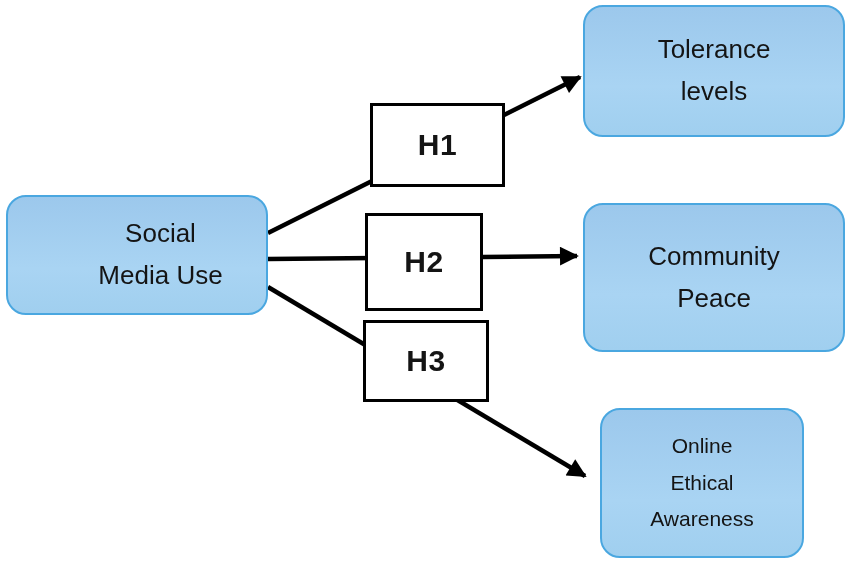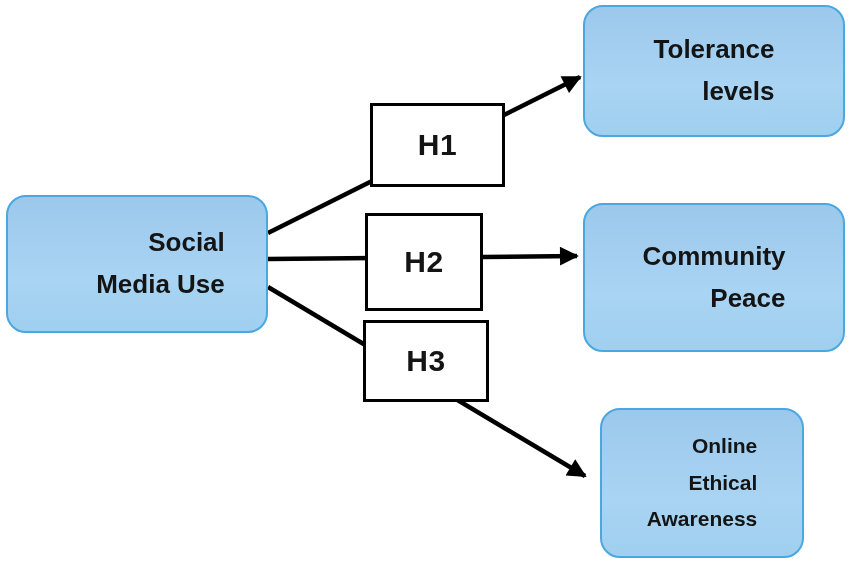--- a/index.html
+++ b/index.html
@@ -32,25 +32,24 @@
     text-align: center;
     box-sizing: border-box;
   }
   .node-blue {
     background: linear-gradient(180deg, #9cc8ec 0%, #a9d4f3 62%, #a0cfef 100%);
     border: 2.5px solid #4aa7e0;
     border-radius: 20px;
   }
   .node-label {
     white-space: pre-line;
-    font-weight: bold;
+    font-weight: normal;
     color: #141414;
     font-size: 26px;
     line-height: 1.6;
-    text-align: right;
   }
   .node-label-small {
     font-size: 21px;
     line-height: 1.75;
   }
   .hyp-box {
     position: absolute;
     z-index: 3;
     background: #ffffff;
     border: 3px solid #000000;
@@ -59,21 +58,21 @@
     justify-content: center;
     box-sizing: border-box;
   }
   .hyp-label {
     font-weight: bold;
     color: #141414;
     font-size: 30px;
     letter-spacing: 0.5px;
   }
   
-  #node-source    { left: 6px;   top: 195px; width: 262px; height: 138px; padding-left: 47px; }
+  #node-source    { left: 6px;   top: 195px; width: 262px; height: 120px; padding-left: 47px; }
   #node-tolerance { left: 583px; top: 5px;   width: 262px; height: 132px; }
   #node-community { left: 583px; top: 203px; width: 262px; height: 149px; }
   #node-online    { left: 600px; top: 408px; width: 204px; height: 150px; }
   #hyp-h1 { left: 370px; top: 103px; width: 135px; height: 84px; }
   #hyp-h2 { left: 365px; top: 213px; width: 118px; height: 98px; }
   #hyp-h3 { left: 363px; top: 320px; width: 126px; height: 82px; }
 </style>
 </head>
 <body>
 

